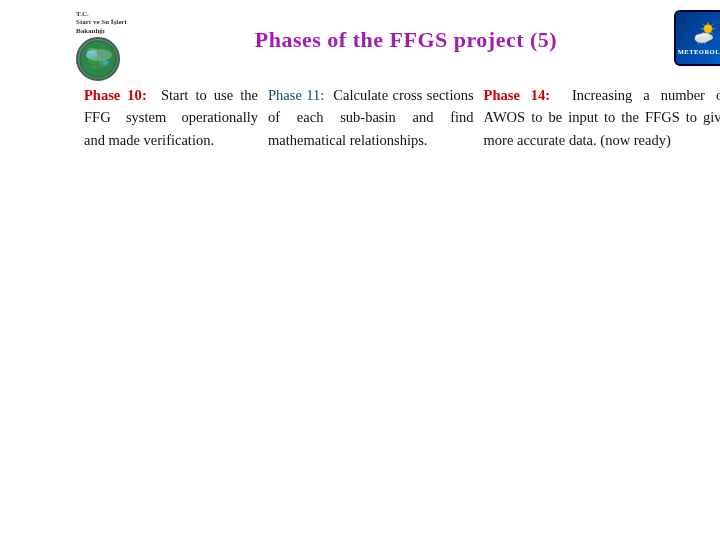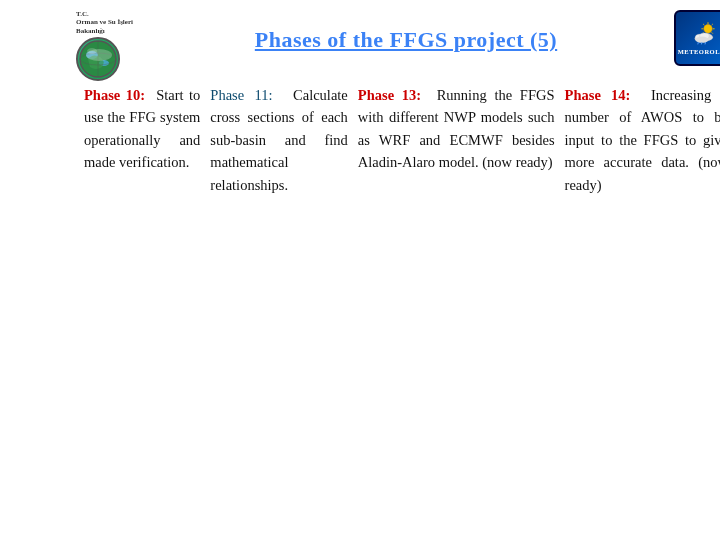--- a/index.html
+++ b/index.html
@@ -44,23 +44,22 @@
       right: 0;
       top: 0;
       width: 70px;
       height: 60px;
     }
 
     .title {
       font-size: 22px;
       font-weight: bold;
       text-align: left;
-      color: #3b82f6;
+      color: #a21caf;
       letter-spacing: 0.5px;
-      text-decoration: underline;
     }
 
     
     .content {
       display: flex;
       flex-direction: row;
       gap: 10px;
       padding: 0 8px;
     }
 
@@ -158,21 +157,21 @@
 <body>
 
 <div class="slide">
 
   <div class="header">
 
     <div class="logo-left">
       <div class="logo-left-inner">
         <div class="logo-left-text">
           <div>T.C.</div>
-          <div>Orman ve Su İşleri</div>
+          <div>Start ve Su İşleri</div>
           <div>Bakanlığı</div>
         </div>
         <div class="globe-circle">
           <svg width="40" height="40" viewBox="0 0 40 40">
 
             <circle cx="20" cy="20" r="18" fill="#2a8a44"></circle>
 
             <ellipse cx="14" cy="16" rx="6" ry="4" fill="#4aabdd" opacity="0.8"></ellipse>
             <ellipse cx="26" cy="24" rx="5" ry="3" fill="#4aabdd" opacity="0.8"></ellipse>
 
@@ -227,23 +226,20 @@
 
     <div class="phase-block">
       <span class="phase-label-bold"><strong>Phase 10</strong>:&nbsp;</span><span> Start to use the FFG system operationally and made verification.</span>
     </div>
 
     <div class="phase-block">
       <span class="phase-label-normal">Phase 11:&nbsp;</span><span> Calculate cross sections of each sub-basin and find mathematical relationships.</span>
     </div>
 
 
-    <div class="phase-block">
-      <span class="phase-label-bold"><strong>Phase 13</strong>:&nbsp;</span><span> Running the FFGS with different NWP models such as WRF and ECMWF besides Aladin-Alaro model. (now ready)</span>
-    </div>
 
     <div class="phase-block">
       <span class="phase-label-bold"><strong>Phase 14</strong>:&nbsp;</span><span>  Increasing a number of AWOS to be input to the FFGS to give more accurate data. (now ready)</span>
     </div>
 
   </div>
 
   <div class="page-number">18</div>
 
 </div>

